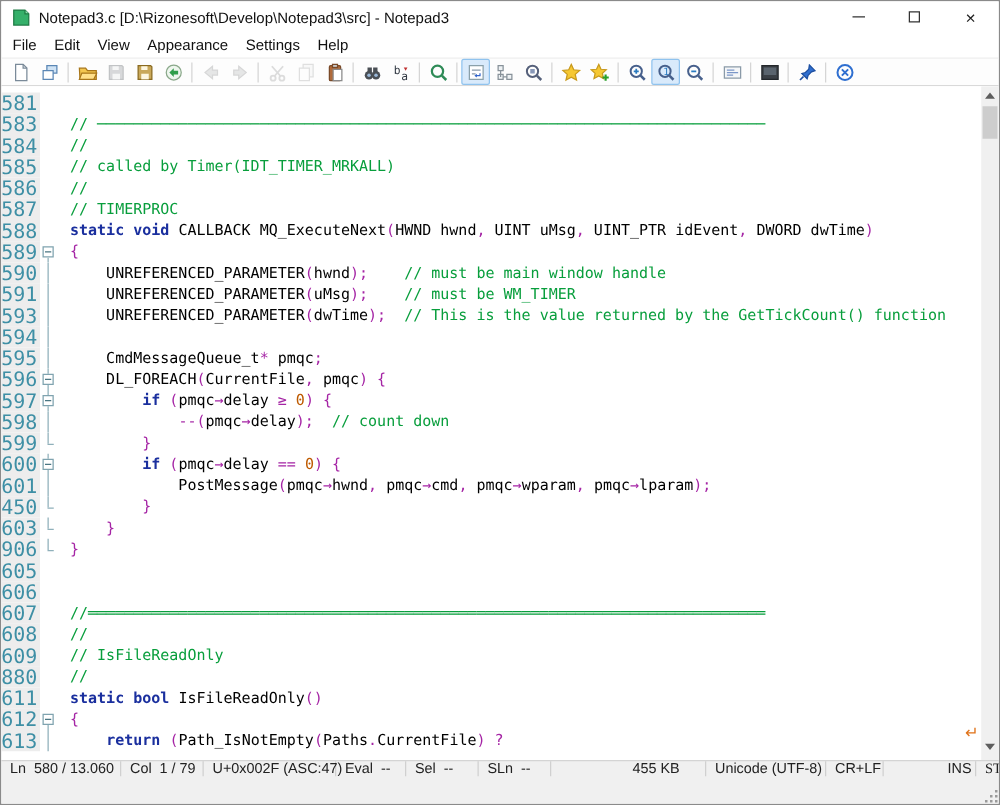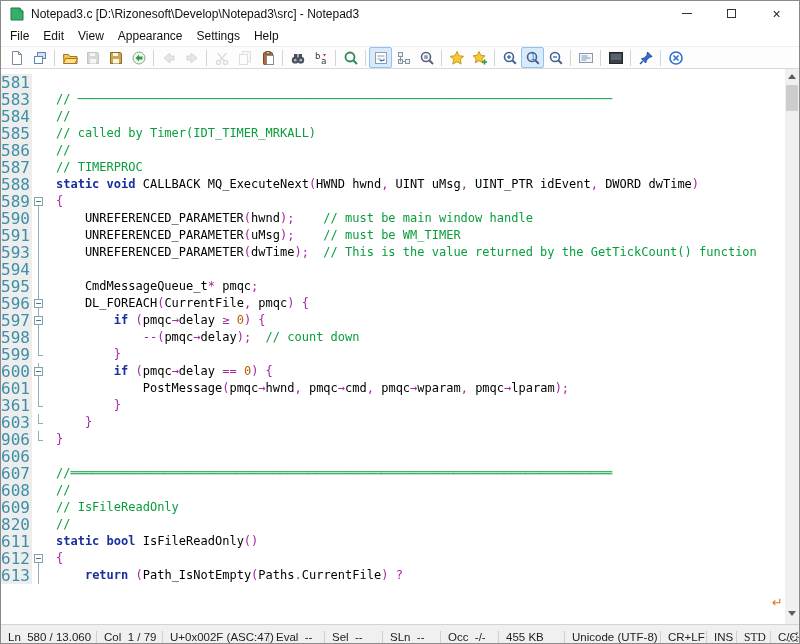--- a/index.html
+++ b/index.html
@@ -50,21 +50,21 @@
   
   .vscroll { width:14px; flex:none; background:#f0f0f0; position:relative; }
   .sb-arrow { position:absolute; left:0; width:14px; height:14px; display:flex; align-items:center; justify-content:center; }
   .sb-up { top:0; } .sb-down { bottom:4px; }
   .tri-up { width:0; height:0; border-left:4px solid transparent; border-right:4px solid transparent; border-bottom:5px solid #5e5e5e; }
   .tri-down { width:0; height:0; border-left:4px solid transparent; border-right:4px solid transparent; border-top:5px solid #5e5e5e; }
   .sb-thumb { position:absolute; left:1px; top:16px; width:12px; height:26px; background:#cdcdcd; }
   .wrap-indicator { position:absolute; right:16px; bottom:14px; color:#e0741c; font-size:13px; font-family:"DejaVu Sans", sans-serif; z-index:3; }
 
   
-  .statusbar { height:19px; flex:none; display:flex; align-items:flex-end; background:#f0f0f0; border-top:1px solid #d4d4d4; font-size:11.5px; color:#222; position:relative; }
+  .statusbar { height:35px; flex:none; display:flex; align-items:flex-start; background:#f0f0f0; border-top:1px solid #d4d4d4; font-size:11.5px; color:#222; position:relative; }
   .sb-item { display:flex; align-items:center; padding:0 7px; border-right:1px solid #d0d0d0; white-space:pre; flex:none; }
   .sb-item:last-of-type { border-right:none; flex:1; }
   .resize-grip { position:absolute; right:1px; bottom:1px; width:12px; height:12px; }
   .resize-grip i { position:absolute; width:2px; height:2px; background:#9a9a9a; }
 </style>
 </head>
 <body>
 
 <div class="window">
 
@@ -343,28 +343,29 @@
         <div class="line"><span class="gutter">591</span><span class="fold cont"><i class="vl"></i></span><span class="code"><span class="seg-i">    UNREFERENCED_PARAMETER</span><span class="seg-o">(</span><span class="seg-i">uMsg</span><span class="seg-o">);</span><span class="seg-c">    // must be WM_TIMER</span></span></div>
         <div class="line"><span class="gutter">593</span><span class="fold cont"><i class="vl"></i></span><span class="code"><span class="seg-i">    UNREFERENCED_PARAMETER</span><span class="seg-o">(</span><span class="seg-i">dwTime</span><span class="seg-o">);</span><span class="seg-c">  // This is the value returned by the GetTickCount() function</span></span></div>
         <div class="line"><span class="gutter">594</span><span class="fold cont"><i class="vl"></i></span><span class="code"></span></div>
         <div class="line"><span class="gutter">595</span><span class="fold cont"><i class="vl"></i></span><span class="code"><span class="seg-i">    CmdMessageQueue_t</span><span class="seg-o">*</span><span class="seg-i"> pmqc</span><span class="seg-o">;</span></span></div>
         <div class="line"><span class="gutter">596</span><span class="fold boxm"><i class="vl"></i><i class="bx"></i></span><span class="code"><span class="seg-i">    DL_FOREACH</span><span class="seg-o">(</span><span class="seg-i">CurrentFile</span><span class="seg-o">,</span><span class="seg-i"> pmqc</span><span class="seg-o">) {</span></span></div>
         <div class="line"><span class="gutter">597</span><span class="fold boxm"><i class="vl"></i><i class="bx"></i></span><span class="code"><span class="seg-i">        </span><span class="seg-k">if</span><span class="seg-i"> </span><span class="seg-o">(</span><span class="seg-i">pmqc</span><span class="seg-o">→</span><span class="seg-i">delay </span><span class="seg-o">≥</span><span class="seg-i"> </span><span class="seg-n">0</span><span class="seg-o">) {</span></span></div>
         <div class="line"><span class="gutter">598</span><span class="fold cont"><i class="vl"></i></span><span class="code"><span class="seg-i">            </span><span class="seg-o">--(</span><span class="seg-i">pmqc</span><span class="seg-o">→</span><span class="seg-i">delay</span><span class="seg-o">);</span><span class="seg-c">  // count down</span></span></div>
         <div class="line"><span class="gutter">599</span><span class="fold end"><i class="vl"></i><i class="hl"></i></span><span class="code"><span class="seg-o">        }</span></span></div>
         <div class="line"><span class="gutter">600</span><span class="fold boxm"><i class="vl"></i><i class="bx"></i></span><span class="code"><span class="seg-i">        </span><span class="seg-k">if</span><span class="seg-i"> </span><span class="seg-o">(</span><span class="seg-i">pmqc</span><span class="seg-o">→</span><span class="seg-i">delay </span><span class="seg-o">==</span><span class="seg-i"> </span><span class="seg-n">0</span><span class="seg-o">) {</span></span></div>
         <div class="line"><span class="gutter">601</span><span class="fold cont"><i class="vl"></i></span><span class="code"><span class="seg-i">            PostMessage</span><span class="seg-o">(</span><span class="seg-i">pmqc</span><span class="seg-o">→</span><span class="seg-i">hwnd</span><span class="seg-o">,</span><span class="seg-i"> pmqc</span><span class="seg-o">→</span><span class="seg-i">cmd</span><span class="seg-o">,</span><span class="seg-i"> pmqc</span><span class="seg-o">→</span><span class="seg-i">wparam</span><span class="seg-o">,</span><span class="seg-i"> pmqc</span><span class="seg-o">→</span><span class="seg-i">lparam</span><span class="seg-o">);</span></span></div>
-        <div class="line"><span class="gutter">361</span><span class="fold end"><i class="vl"></i><i class="hl"></i></span><span class="code"><span class="seg-o">        }</span></span></div>
+        <div class="line"><span class="gutter">450</span><span class="fold end"><i class="vl"></i><i class="hl"></i></span><span class="code"><span class="seg-o">        }</span></span></div>
         <div class="line"><span class="gutter">603</span><span class="fold end"><i class="vl"></i><i class="hl"></i></span><span class="code"><span class="seg-o">    }</span></span></div>
         <div class="line"><span class="gutter">906</span><span class="fold end"><i class="vl"></i><i class="hl"></i></span><span class="code"><span class="seg-o">}</span></span></div>
+        <div class="line"><span class="gutter">605</span><span class="fold "></span><span class="code"></span></div>
         <div class="line"><span class="gutter">606</span><span class="fold "></span><span class="code"></span></div>
         <div class="line"><span class="gutter">607</span><span class="fold "></span><span class="code"><span class="seg-c">//═══════════════════════════════════════════════════════════════════════════</span></span></div>
         <div class="line"><span class="gutter">608</span><span class="fold "></span><span class="code"><span class="seg-c">//</span></span></div>
         <div class="line"><span class="gutter">609</span><span class="fold "></span><span class="code"><span class="seg-c">// IsFileReadOnly</span></span></div>
-        <div class="line"><span class="gutter">820</span><span class="fold "></span><span class="code"><span class="seg-c">//</span></span></div>
+        <div class="line"><span class="gutter">880</span><span class="fold "></span><span class="code"><span class="seg-c">//</span></span></div>
         <div class="line"><span class="gutter">611</span><span class="fold "></span><span class="code"><span class="seg-k">static bool</span><span class="seg-i"> IsFileReadOnly</span><span class="seg-o">()</span></span></div>
         <div class="line"><span class="gutter">612</span><span class="fold box"><i class="vl"></i><i class="bx"></i></span><span class="code"><span class="seg-o">{</span></span></div>
         <div class="line"><span class="gutter">613</span><span class="fold cont"><i class="vl"></i></span><span class="code"><span class="seg-i">    </span><span class="seg-k">return</span><span class="seg-i"> </span><span class="seg-o">(</span><span class="seg-i">Path_IsNotEmpty</span><span class="seg-o">(</span><span class="seg-i">Paths</span><span class="seg-o">.</span><span class="seg-i">CurrentFile</span><span class="seg-o">)</span><span class="seg-i"> </span><span class="seg-o">?</span></span></div>
       </div>
     <span class="wrap-indicator">↵</span>
     <div class="vscroll">
       <span class="sb-arrow sb-up">
           <i class="tri-up"></i>
         </span>
       <span class="sb-thumb"></span>
@@ -378,21 +379,21 @@
       <div class="sb-item" style="width: 96px;">Ln  580 / 13.060</div>
       <div class="sb-item" style="width: 66px;">Col  1 / 79</div>
       <div class="sb-item" style="width: 106px;">U+0x002F (ASC:47)</div>
       <div class="sb-item" style="width: 56px;">Eval  --</div>
       <div class="sb-item" style="width: 58px;">Sel  --</div>
       <div class="sb-item" style="width: 58px;">SLn  --</div>
       <div class="sb-item" style="width: 58px; margin-top: 40px;">Occ  -/-</div>
       <div class="sb-item" style="width: 66px;">455 KB</div>
       <div class="sb-item" style="width: 96px;">Unicode (UTF-8)</div>
       <div class="sb-item" style="width: 46px;">CR+LF</div>
-      <div class="sb-item" style="width: 30px;">INS</div>
+      <div class="sb-item" style="width: 30px; margin-left: 44px;">INS</div>
       <div class="sb-item" style="width: 34px; font-family: Liberation Serif, serif;">STD</div>
       <div class="sb-item">C/C++ Source Code</div>
       <span class="resize-grip">
         <i style="right:0;bottom:0;position:absolute"></i>
         <i style="right:0;bottom:4px;position:absolute"></i>
         <i style="right:4px;bottom:0;position:absolute"></i>
         <i style="right:0;bottom:8px;position:absolute"></i>
         <i style="right:4px;bottom:4px;position:absolute"></i>
         <i style="right:8px;bottom:0;position:absolute"></i>
       </span>

